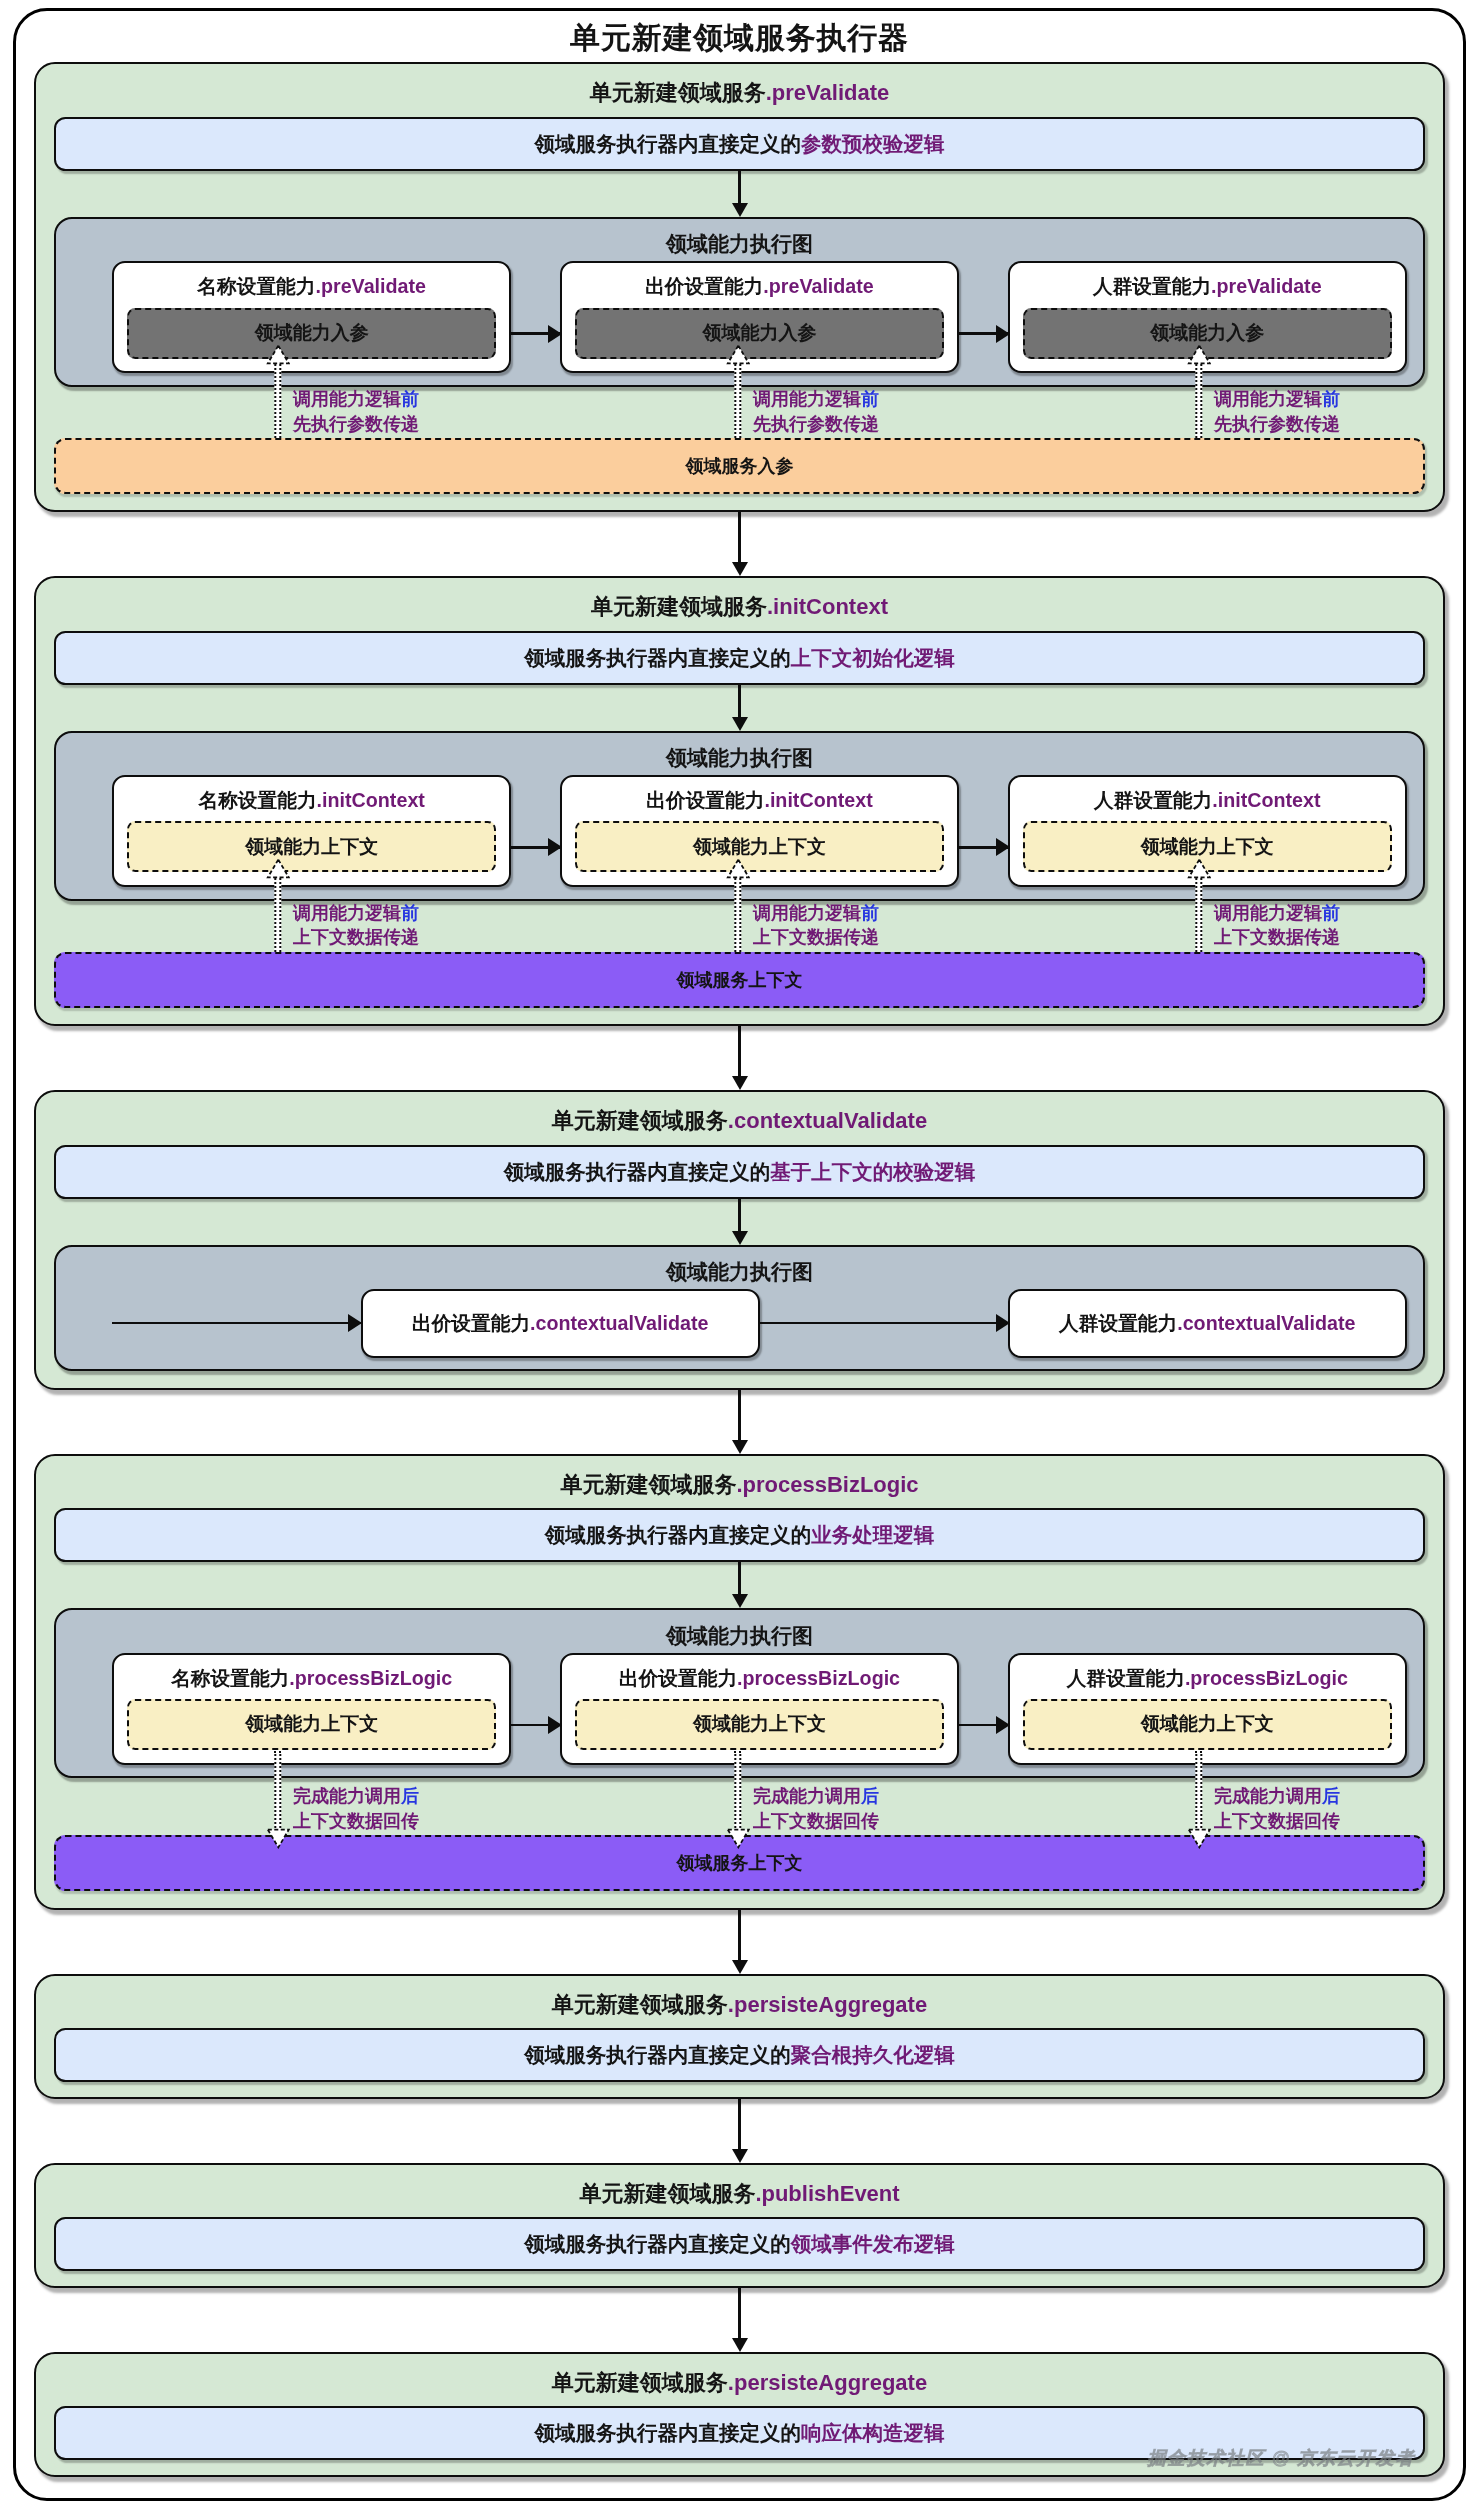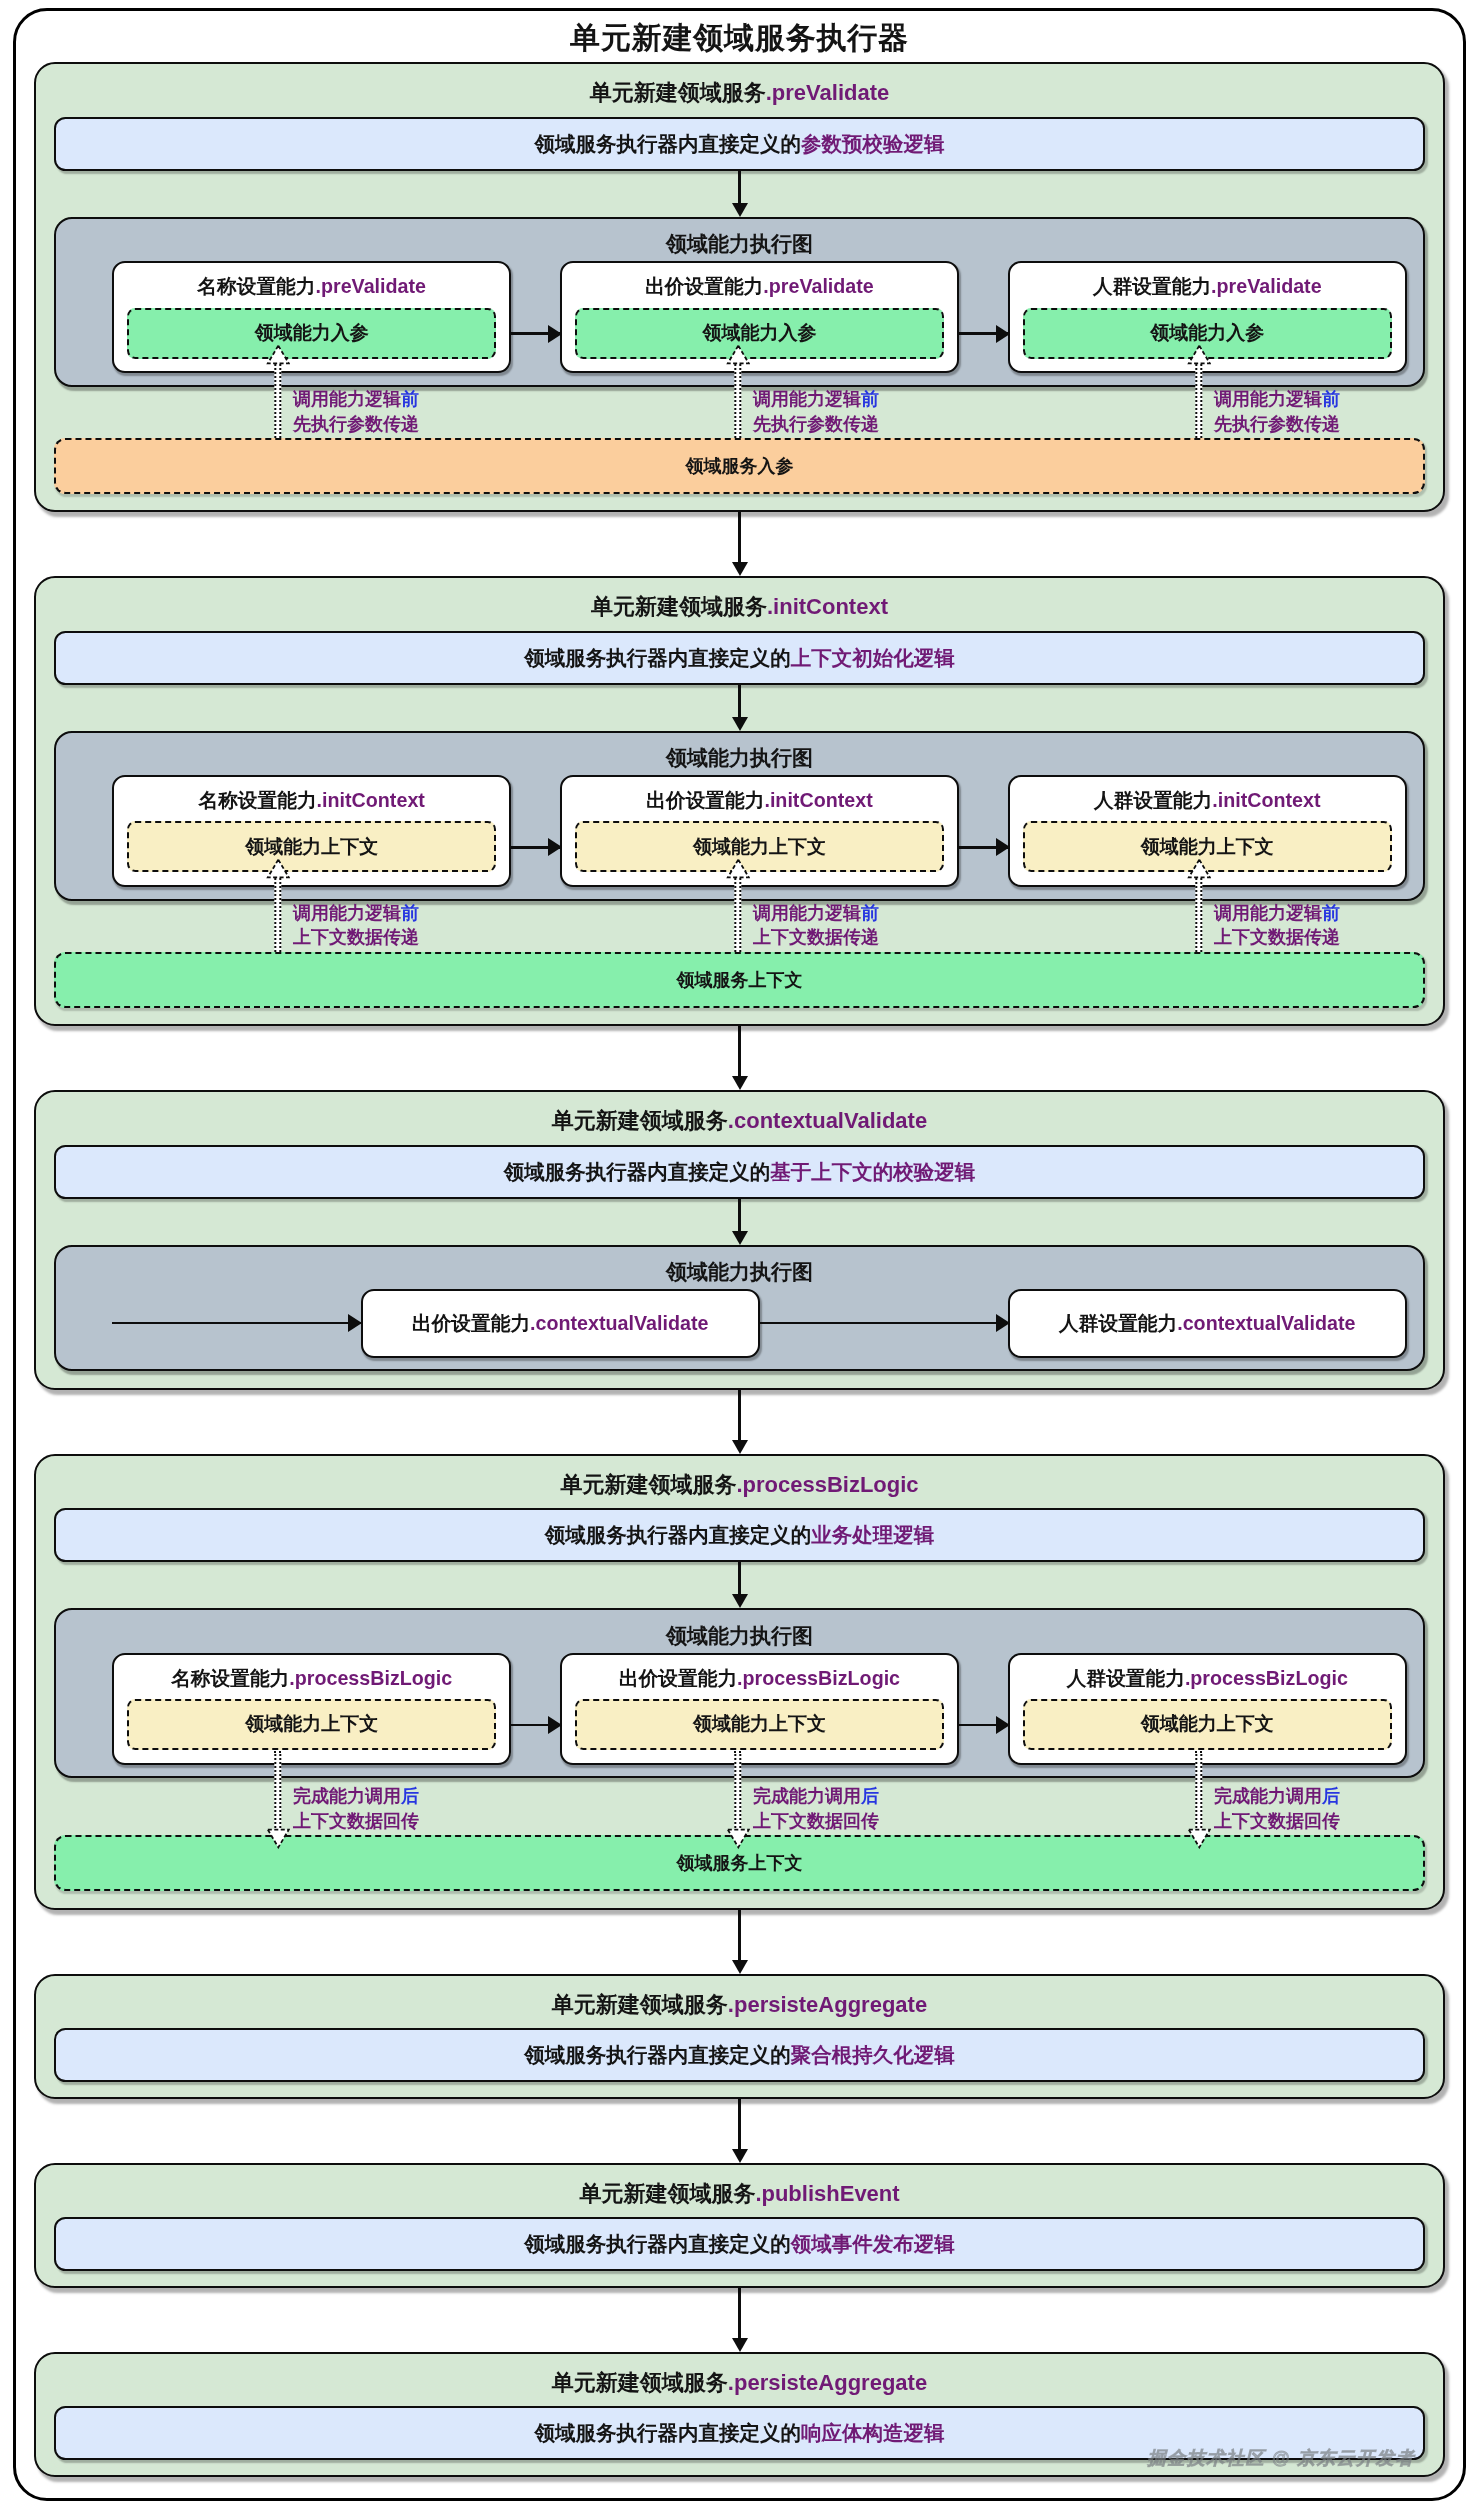--- a/index.html
+++ b/index.html
@@ -33,33 +33,33 @@
   
   .graph{background:#b7c3ce;border:2.5px solid #0d0d0d;border-radius:18px;
     box-shadow:2.5px 3.3px 1.6px rgba(0,0,0,.30);padding:8.2px 16.4px 11.5px;}
   .graph-label{height:34px;line-height:34px;text-align:center;font-size:21px;font-weight:bold;}
   .graph-row{display:flex;align-items:flex-start;margin-left:40px;}
   .cap-box{width:30.8%;height:112px;background:#fff;border:2.5px solid #0d0d0d;border-radius:13px;
     box-shadow:1.6px 2.5px 1.6px rgba(0,0,0,.30);padding:4.9px 13px 11.5px;}
   .cap-title{height:36px;line-height:36px;text-align:center;font-size:19.7px;font-weight:bold;white-space:nowrap;}
   .cap-inner{height:51px;margin-top:3.3px;border:2.5px dashed #0d0d0d;border-radius:8.2px;
     display:flex;align-items:center;justify-content:center;font-size:19px;font-weight:bold;}
-  .cap-inner.pink{background:#86efac;}
+  .cap-inner.pink{background:#737373;}
   .cap-inner.cream{background:#f9efc4;}
   .hconn{flex:1;height:2.5px;background:#0d0d0d;position:relative;margin-top:71px;}
   .hconn::after{content:"";position:absolute;right:-1.6px;top:-7.8px;width:0;height:0;
     border-left:14.8px solid #0d0d0d;border-top:9px solid transparent;border-bottom:9px solid transparent;}
   .sec.typec .cap-box{height:69px;padding:0 8.2px;display:flex;align-items:center;justify-content:center;}
   .sec.typec .cap-title{height:auto;line-height:1;}
   .sec.typec .hconn{margin-top:33px;}
   
   .bus{height:56px;border:2.9px dashed #0d0d0d;border-radius:11.5px;display:flex;align-items:center;
     justify-content:center;font-size:18px;font-weight:bold;box-shadow:1.6px 2.5px 1.6px rgba(0,0,0,.18);}
   .bus.orange{background:#fbce9d;}
-  .bus.purple{background:#86efac;}
+  .bus.purple{background:#8b5cf6;}
   .sec.typea .bus{margin-top:51px;}
   .sec.typed .bus{margin-top:57px;}
   
   .shaft{position:absolute;width:7.4px;background:#fff;border-left:2.5px dotted #0d0d0d;
     border-right:2.5px dotted #0d0d0d;transform:translateX(-50%);z-index:5;}
   .shaft.up{bottom:72px;height:79px;}
   .shaft.up svg{position:absolute;top:-14.8px;left:50%;transform:translateX(-50%);}
   .shaft.down{bottom:72px;height:85px;}
   .shaft.down svg{position:absolute;bottom:-13px;left:50%;transform:translateX(-50%);}
   .xfer{position:absolute;bottom:74px;z-index:6;font-size:18px;font-weight:bold;

